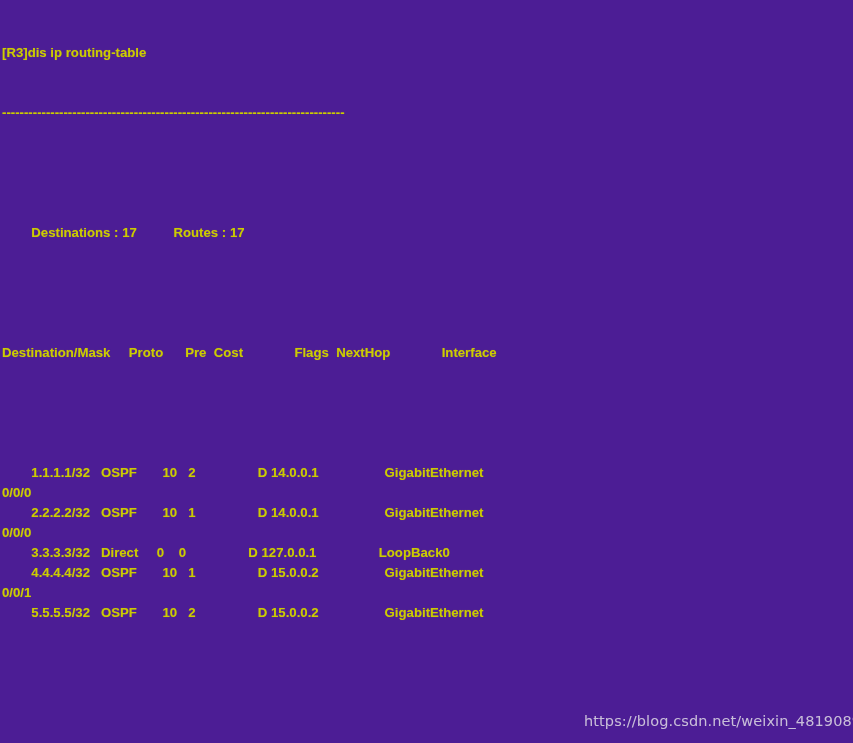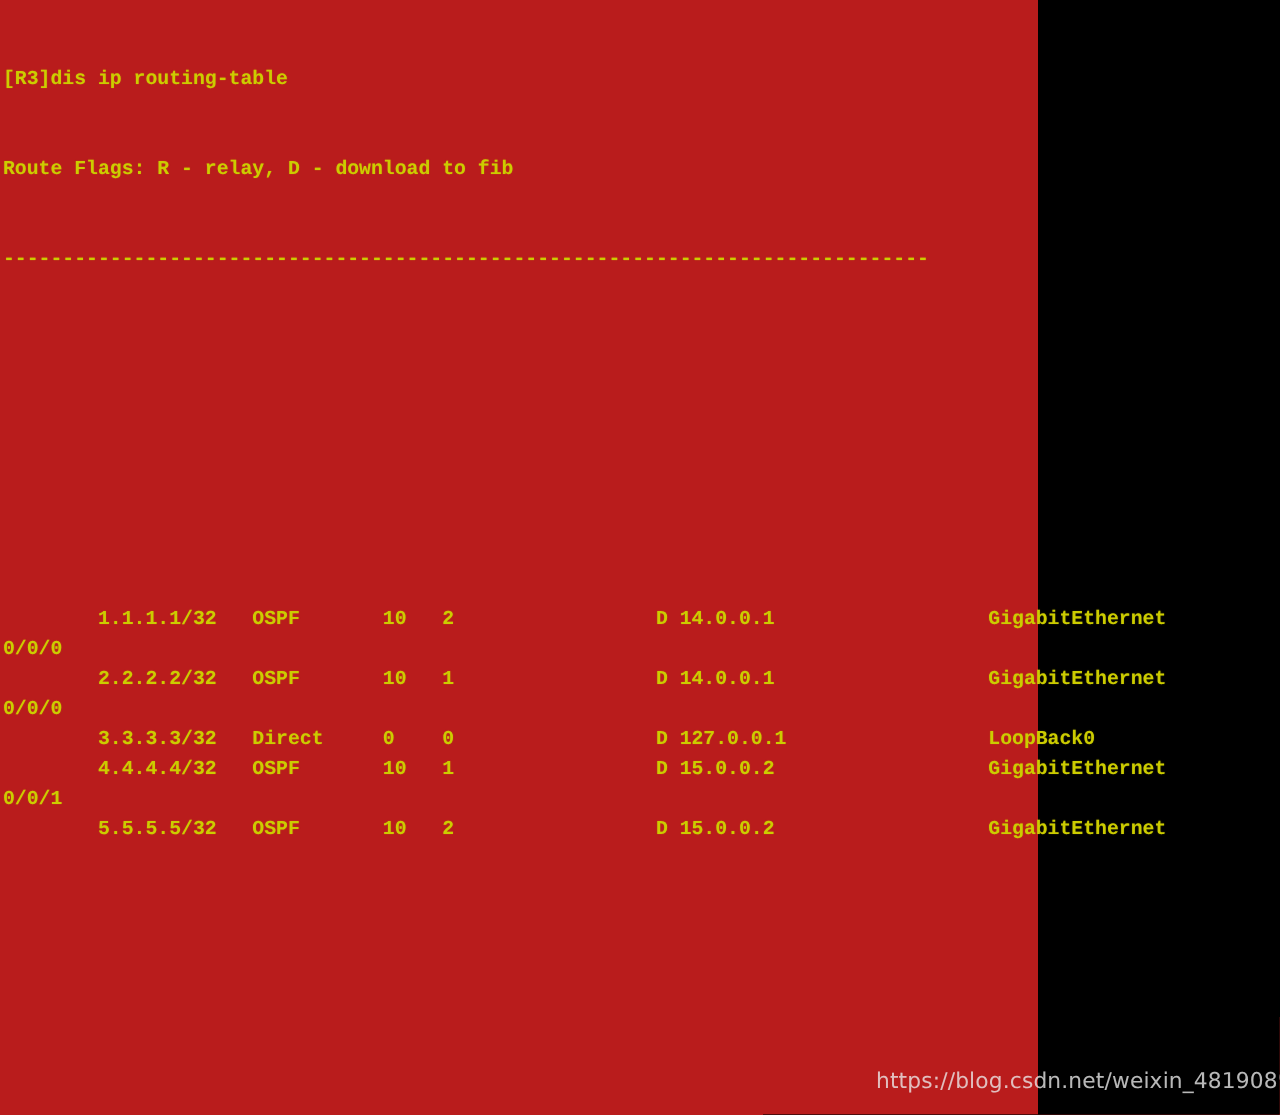--- a/index.html
+++ b/index.html
@@ -11,25 +11,25 @@
     width: 853px;
     height: 743px;
     overflow: hidden;
     position: relative;
     font-family: "DejaVu Sans Mono", "Liberation Mono", monospace;
   }
   #terminal {
     position: absolute;
     left: 0;
     top: 0;
-    width: 692px;
+    width: 853px;
     height: 743px;
-    background: #b91c1c;
+    background: #4c1d95;
     color: #cccc00;
-    font-family: Liberation Mono, monospace;
+    font-family: Liberation Sans, sans-serif;
     font-size: 13.2px;
     line-height: 20px;
     white-space: pre;
     padding: 3px 0 0 2px;
     box-sizing: border-box;
     letter-spacing: 0px;
     font-weight: 700;
     text-shadow: 0 0 1px rgba(204,204,0,0.35);
   }
   .line {
@@ -48,21 +48,22 @@
     white-space: pre;
     pointer-events: none;
     letter-spacing: 0.1px;
   }
 </style>
 </head>
 <body>
 
 <div id="terminal">
   <span class="line">[R3]dis ip routing-table</span>
-  <span class="line">Route Flags: R - relay, D - download to fib</span>
   <span class="line">------------------------------------------------------------------------------</span>
   <span class="line"> </span>
+  <span class="line">        Destinations : 17          Routes : 17</span>
   <span class="line"> </span>
+  <span class="line">Destination/Mask     Proto      Pre  Cost              Flags  NextHop              Interface</span>
   <span class="line"> </span>
   <span id="route-lines"><span class="line">        1.1.1.1/32   OSPF       10   2                 D 14.0.0.1                  GigabitEthernet</span><span class="line">0/0/0</span><span class="line">        2.2.2.2/32   OSPF       10   1                 D 14.0.0.1                  GigabitEthernet</span><span class="line">0/0/0</span><span class="line">        3.3.3.3/32   Direct     0    0                 D 127.0.0.1                 LoopBack0</span><span class="line">        4.4.4.4/32   OSPF       10   1                 D 15.0.0.2                  GigabitEthernet</span><span class="line">0/0/1</span><span class="line">        5.5.5.5/32   OSPF       10   2                 D 15.0.0.2                  GigabitEthernet</span></span>
 </div>
 
 <div class="watermark">https://blog.csdn.net/weixin_48190891</div>
 
 </body></html>

